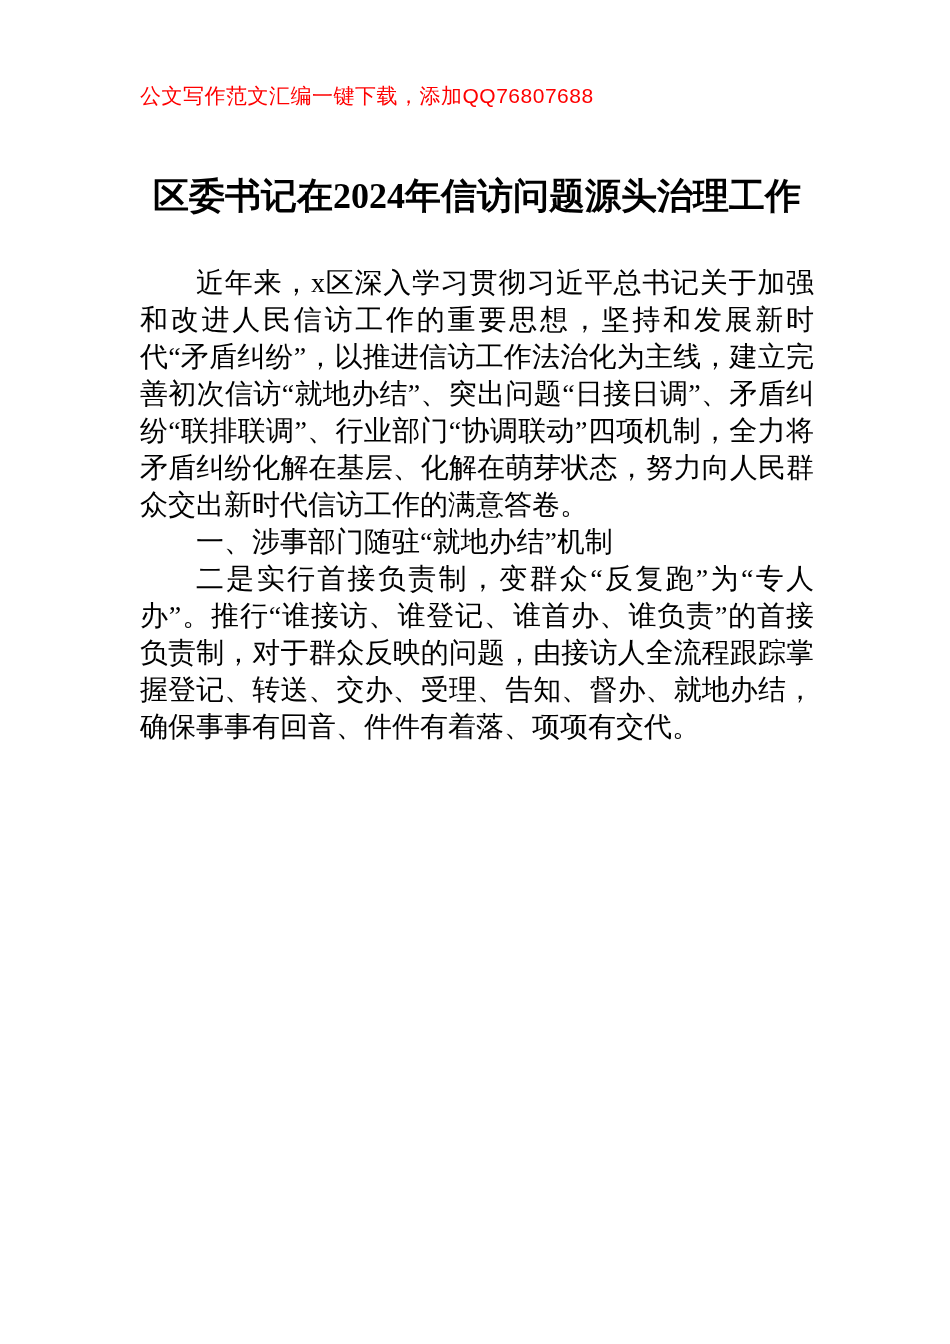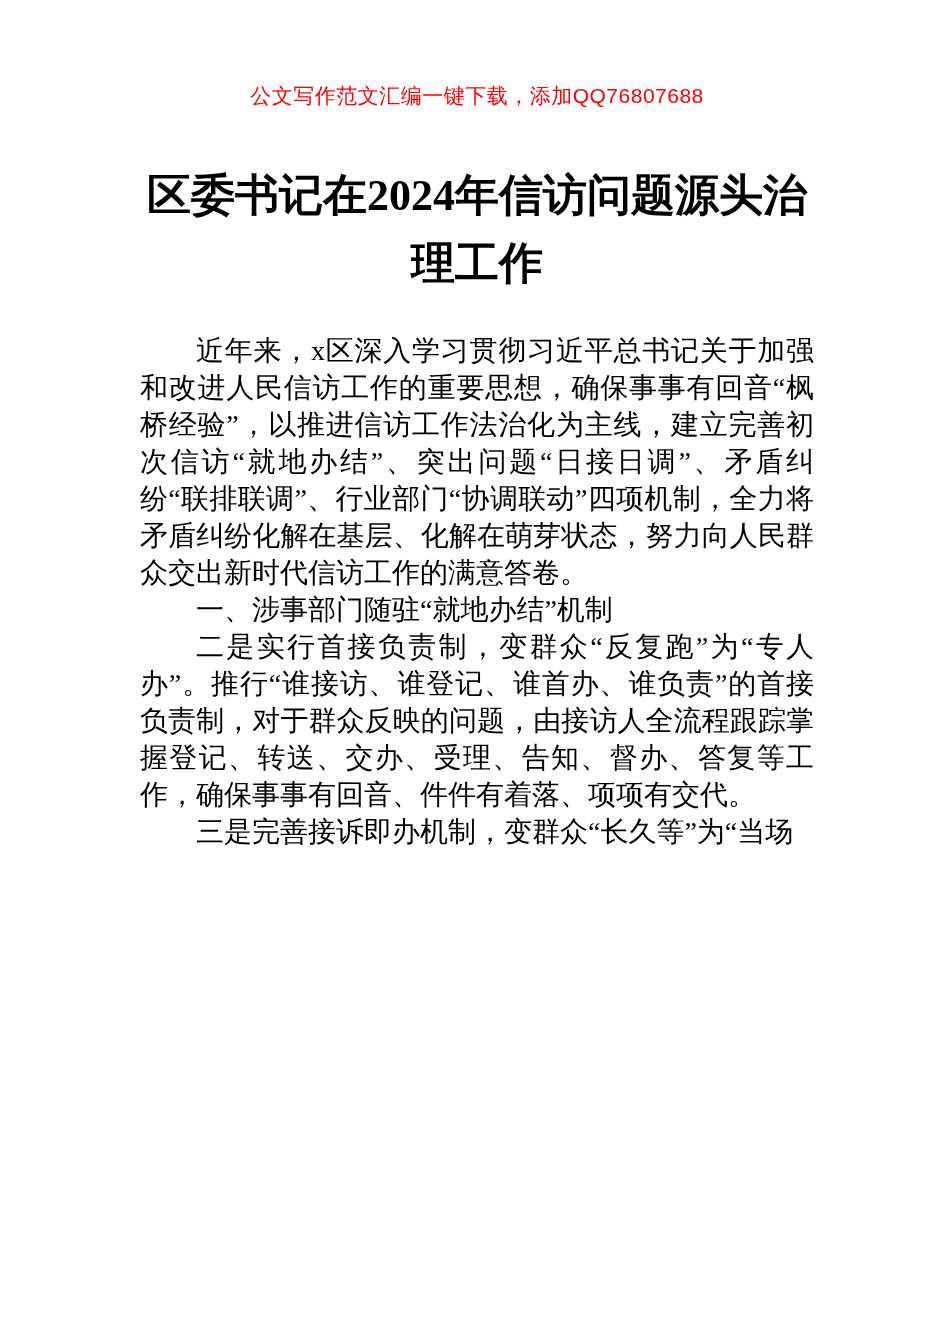--- a/index.html
+++ b/index.html
@@ -15,32 +15,32 @@
   }
   .page {
     width: 950px;
     height: 1344px;
     background: #ffffff;
     box-sizing: border-box;
     padding: 0 136px 0 140px;
   }
   .notice {
     padding-top: 82px;
-    text-align: center;
+    text-align: left;
     font-family: "Liberation Sans", sans-serif;
     font-size: 21px;
     color: #fe0000;
     letter-spacing: 0.5px;
     white-space: nowrap;
   }
   .doc-title {
     margin-top: 52px;
     text-align: center;
     font-family: "Liberation Serif", sans-serif;
-    font-size: 44px;
+    font-size: 36px;
     font-weight: 700;
     color: #000000;
     line-height: 68px;
   }
   .doc-body {
     margin-top: 34px;
     font-family: "Liberation Serif", sans-serif;
     font-size: 28px;
     color: #000000;
     line-height: 37px;
@@ -58,19 +58,18 @@
 
 <div class="page">
 
   <div class="notice">公文写作范文汇编一键下载，添加QQ76807688</div>
 
   <div class="doc-title">
     <div>区委书记在2024年信访问题源头治理工作</div>
   </div>
 
   <div class="doc-body">
-    <p>近年来，x区深入学习贯彻习近平总书记关于加强和改进人民信访工作的重要思想，确保事事有回音“枫桥经验”，以推进信访工作法治化为主线，建立完善初次信访“就地办结”、突出问题“日接日调”、矛盾纠纷“联排联调”、行业部门“协调联动”四项机制，全力将矛盾纠纷化解在基层、化解在萌芽状态，努力向人民群众交出新时代信访工作的满意答卷。</p>
+    <p>近年来，x区深入学习贯彻习近平总书记关于加强和改进人民信访工作的重要思想，坚持和发展新时代“矛盾纠纷”，以推进信访工作法治化为主线，建立完善初次信访“就地办结”、突出问题“日接日调”、矛盾纠纷“联排联调”、行业部门“协调联动”四项机制，全力将矛盾纠纷化解在基层、化解在萌芽状态，努力向人民群众交出新时代信访工作的满意答卷。</p>
     <p>一、涉事部门随驻“就地办结”机制</p>
-    <p>二是实行首接负责制，变群众“反复跑”为“专人办”。推行“谁接访、谁登记、谁首办、谁负责”的首接负责制，对于群众反映的问题，由接访人全流程跟踪掌握登记、转送、交办、受理、告知、督办、答复等工作，确保事事有回音、件件有着落、项项有交代。</p>
-    <p>三是完善接诉即办机制，变群众“长久等”为“当场</p>
+    <p>二是实行首接负责制，变群众“反复跑”为“专人办”。推行“谁接访、谁登记、谁首办、谁负责”的首接负责制，对于群众反映的问题，由接访人全流程跟踪掌握登记、转送、交办、受理、告知、督办、就地办结，确保事事有回音、件件有着落、项项有交代。</p>
   </div>
 
 </div>
 
 </body></html>

